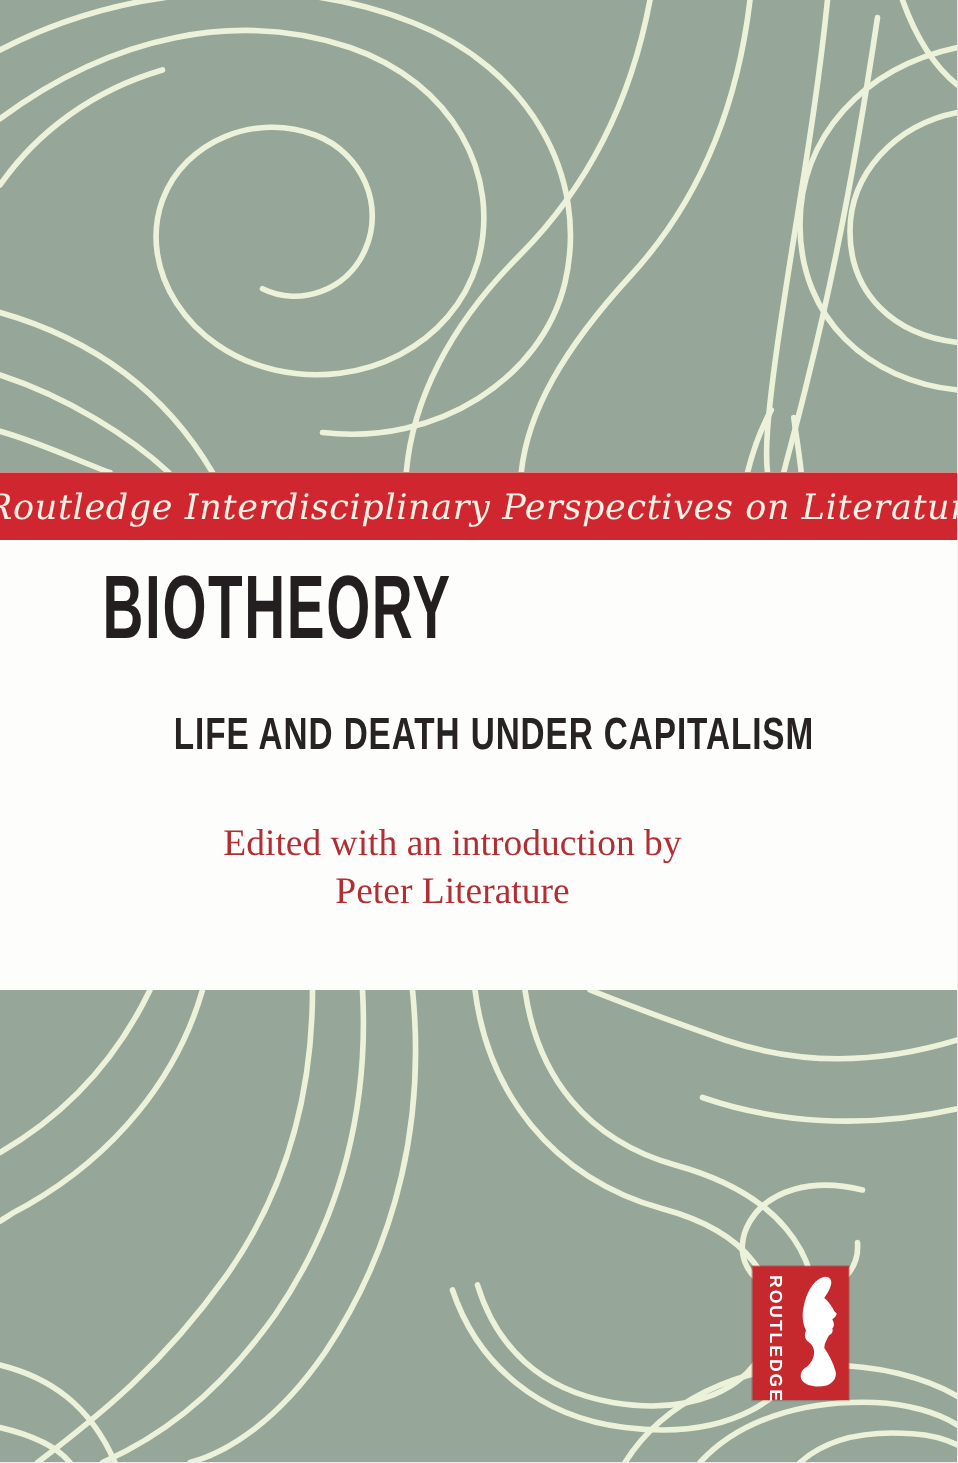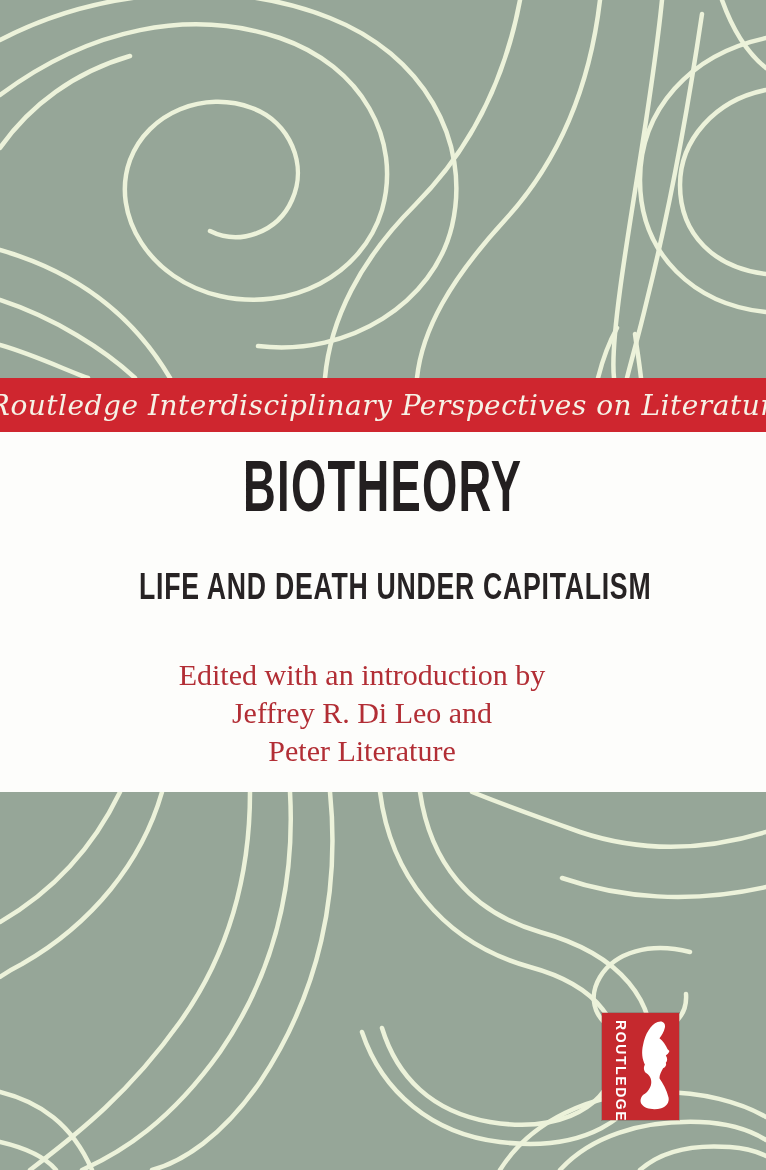--- a/index.html
+++ b/index.html
@@ -38,21 +38,20 @@
     color: #f6f2e6;
     letter-spacing: 0.5px;
     white-space: nowrap;
   }
 
   
   #title-row {
     position: absolute;
     top: 448px; left: 0;
     width: 766px;
-    text-align: center;
   }
   #title-row .title-text {
     display: inline-block;
     font-weight: 700;
     font-size: 72px;
     line-height: 76px;
     color: #231f20;
     letter-spacing: 2px;
     transform: scaleX(0.63);
     transform-origin: center;
@@ -149,21 +148,20 @@
   <div id="title-row">
     <span class="title-text">BIOTHEORY</span>
   </div>
 
   <div id="subtitle-row">
     <span class="subtitle-text">LIFE AND DEATH UNDER CAPITALISM</span>
   </div>
 
   <div id="byline">
     <div>Edited with an introduction by</div>
-    <div>Jeffrey R. Di Leo and</div>
     <div>Peter Literature</div>
   </div>
 
   <div class="pattern-band" id="pattern-bottom">
     <svg width="766" height="378" viewBox="0 0 766 378">
       <rect x="0" y="0" width="766" height="378" fill="#96a698"></rect>
       <g fill="none" stroke="#ecf2da" stroke-width="4.5" stroke-linecap="round">
         <path d="M 120,0 C 92,58 52,100 0,130"></path>
         <path d="M 162,0 C 142,70 92,132 22,172 C 10,178 3,183 0,185"></path>
         <path d="M 250,0 C 250,80 230,160 180,230 C 130,300 80,340 30,378"></path>

